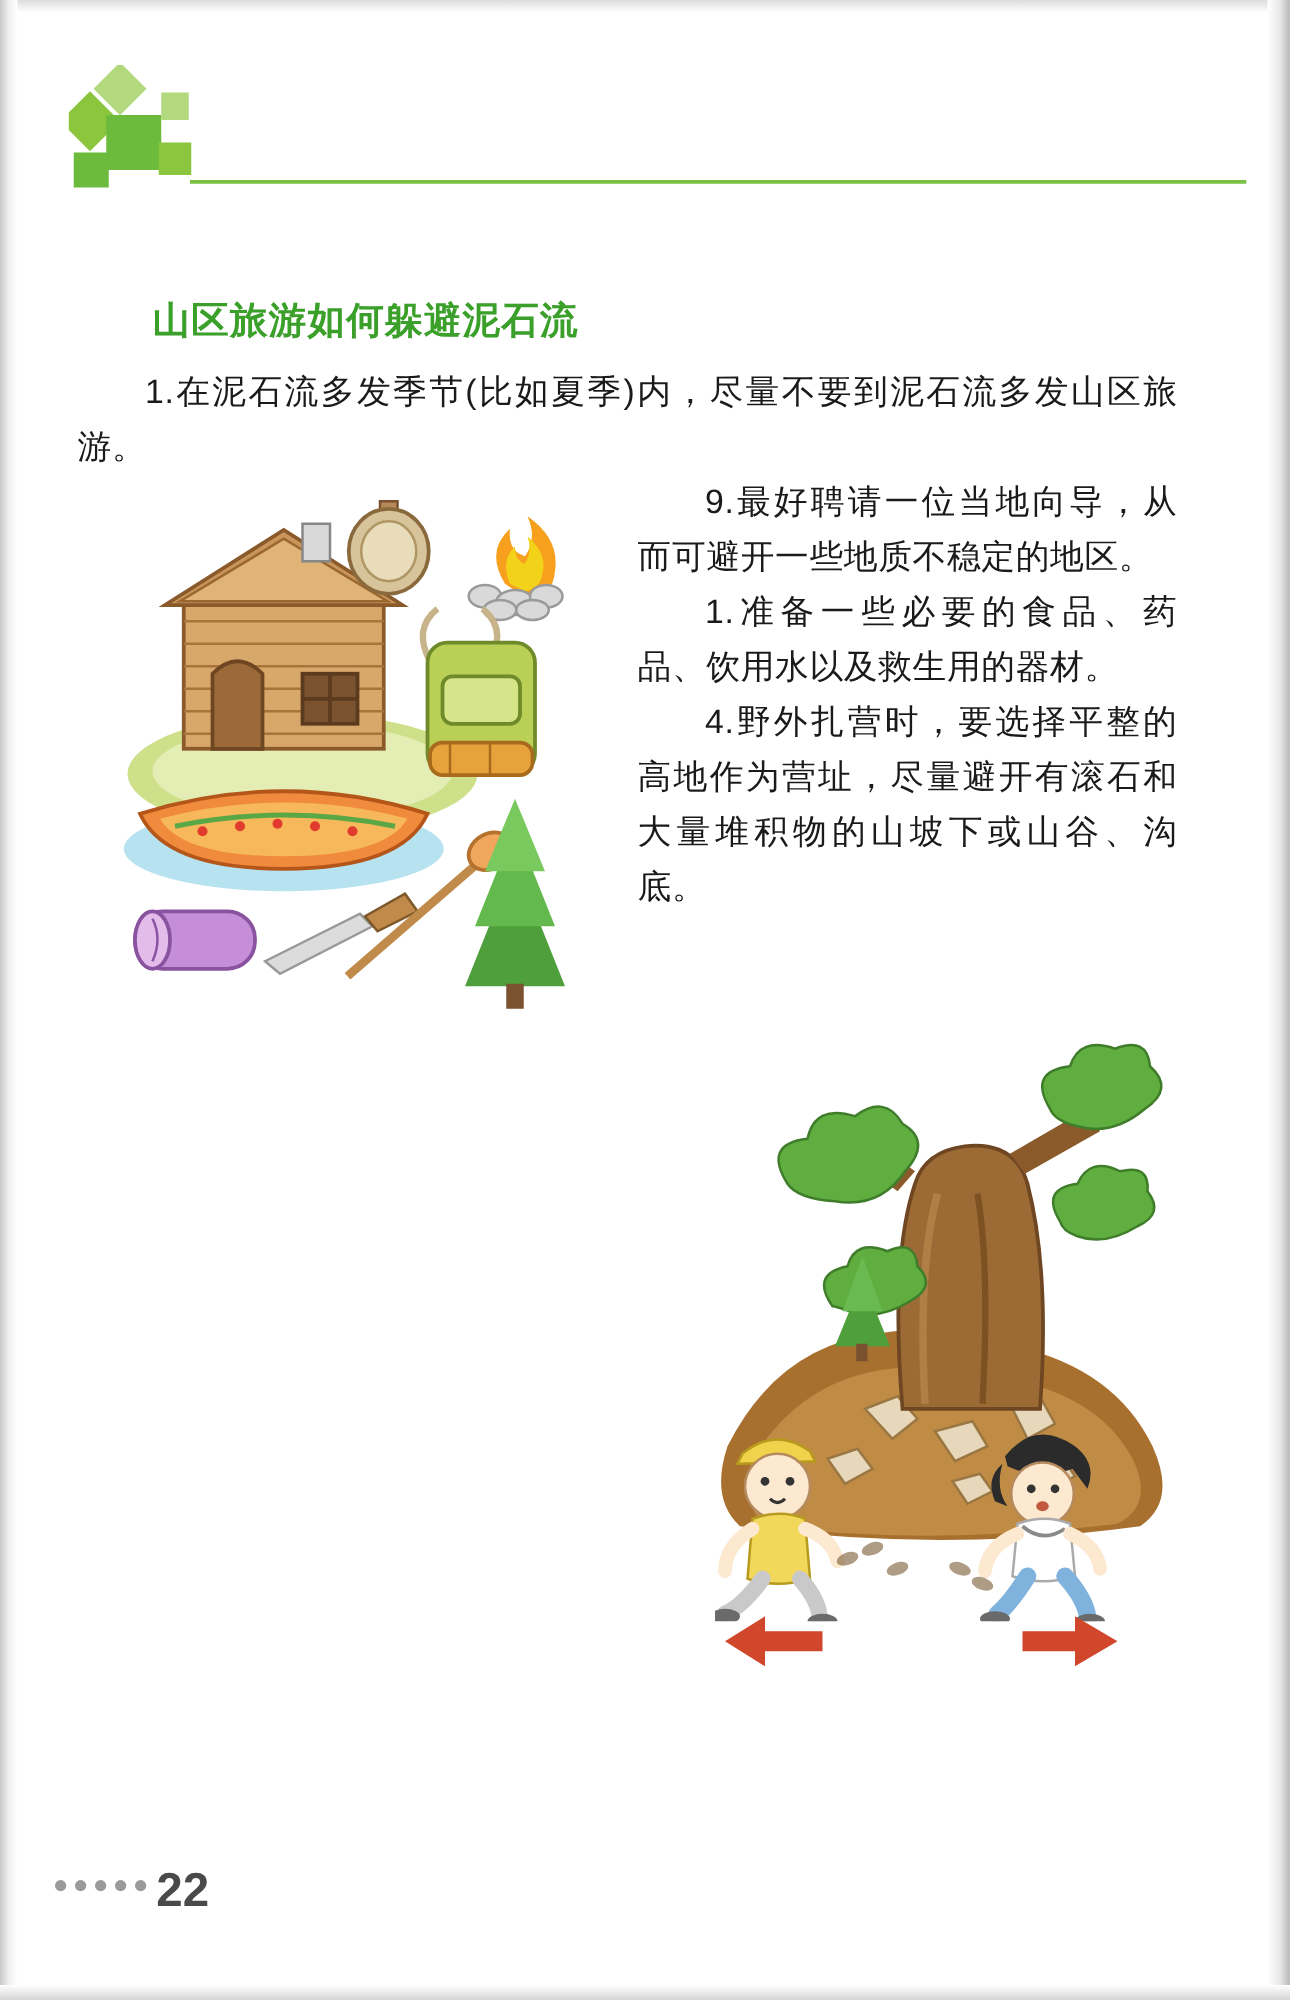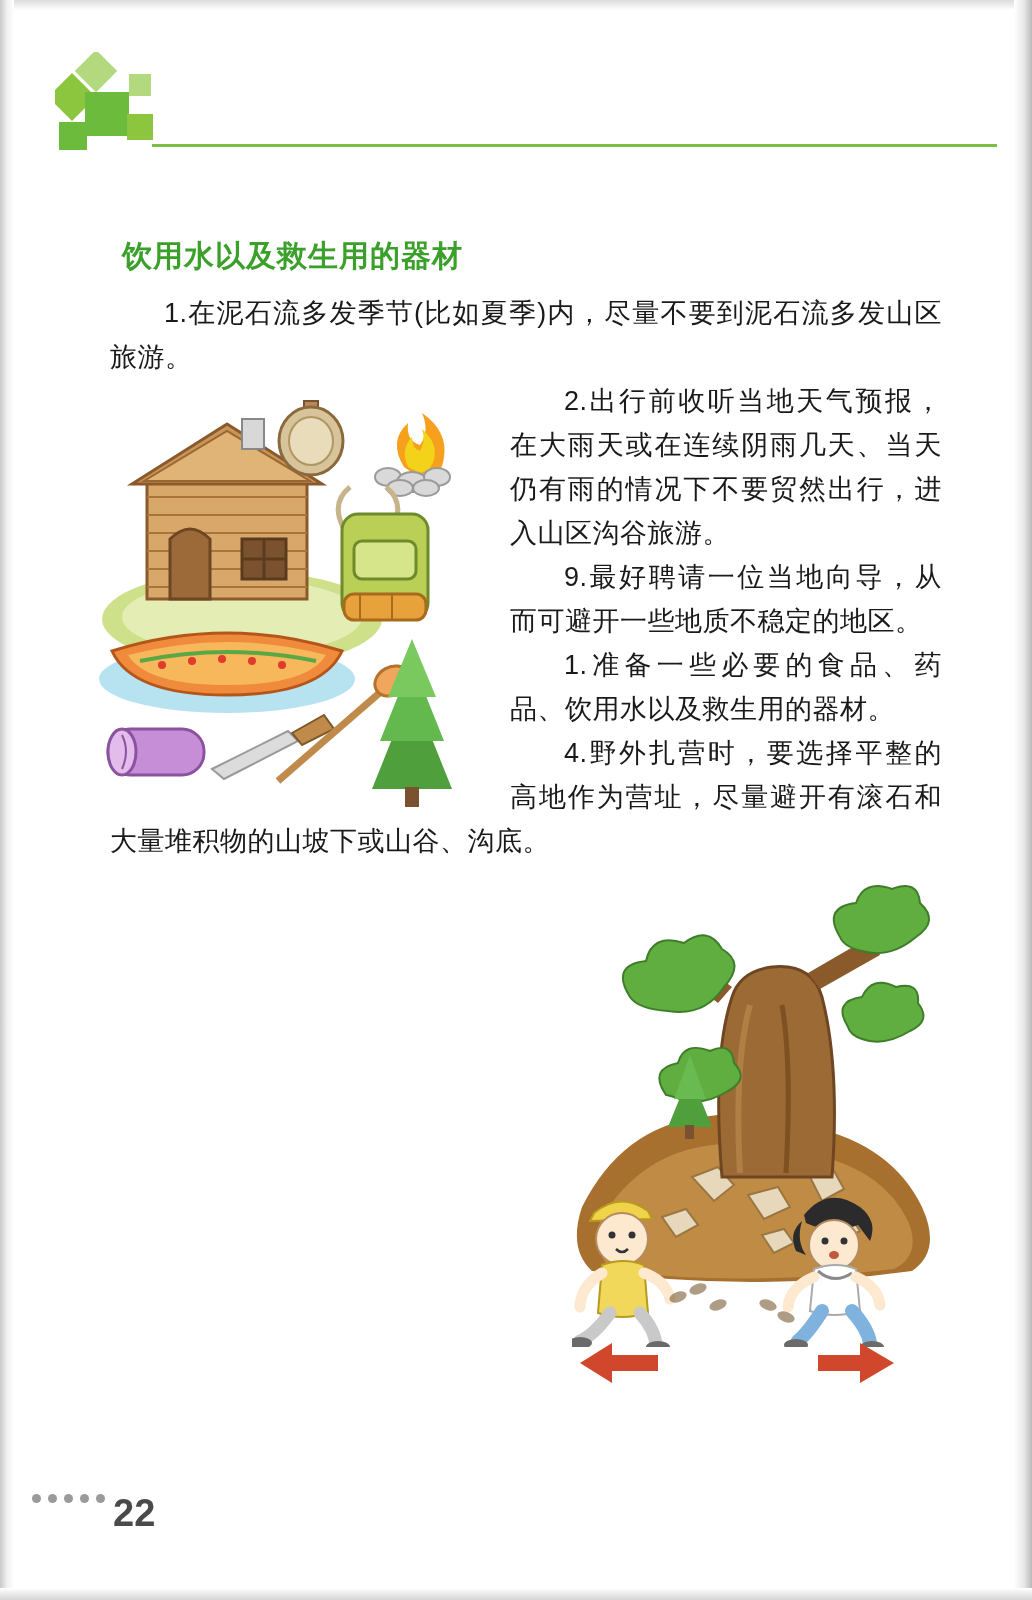--- a/index.html
+++ b/index.html
@@ -76,21 +76,20 @@
   p.para {
     font-size: 27px;
     line-height: 44px;
     color: #1a1a1a;
     margin: 0;
     text-align: justify;
     letter-spacing: 0.5px;
   }
   p.indent {
     text-indent: 54px;
-    margin-left: 48px;
   }
 
   
   .fig-camp {
     float: left;
     width: 400px;
     height: 420px;
     margin: 10px 18px 4px 30px;
     position: relative;
   }
@@ -101,24 +100,24 @@
     margin: 14px 0 6px 20px;
     position: relative;
   }
 
   .block-7 {
     width: 500px;
   }
 
   .footer-page {
     position: absolute;
-    left: 32px;
+    left: 44px;
     bottom: 68px;
     display: flex;
-    align-items: flex-start;
+    align-items: center;
     gap: 8px;
   }
   .dots {
     display: flex;
     gap: 7px;
     padding-bottom: 10px;
   }
   .dots span {
     width: 9px; height: 9px; border-radius: 50%;
     background: #9a9a9a;
@@ -150,21 +149,21 @@
       <rect x="30" y="40" width="44" height="44" fill="#6cbb3c"></rect>
       <rect x="74" y="22" width="22" height="22" fill="#b2d97e"></rect>
       <rect x="72" y="62" width="26" height="26" fill="#8cc63f"></rect>
       <rect x="4" y="70" width="28" height="28" fill="#6cbb3c"></rect>
     </svg>
   </div>
   <div class="header-rule"></div>
 
   <div class="content">
 
-    <h1 class="title">饮用水以及救生用的器材</h1>
+    <h1 class="title">山区旅游如何躲避泥石流</h1>
 
     <p class="para indent">1.在泥石流多发季节(比如夏季)内，尽量不要到泥石流多发山区旅游。</p>
 
     <div class="fig-camp">
       <svg width="400" height="420" viewBox="0 0 400 420">
 
         <ellipse cx="150" cy="230" rx="140" ry="48" fill="#cfe08a"></ellipse>
         <ellipse cx="150" cy="228" rx="120" ry="38" fill="#e4edb4"></ellipse>
 
         <g>
@@ -258,21 +257,20 @@
 
         <g>
           <polygon points="280,400 320,300 360,400" fill="#4f9f3c"></polygon>
           <polygon points="288,352 320,272 352,352" fill="#63b84e"></polygon>
           <polygon points="296,308 320,250 344,308" fill="#79c95f"></polygon>
           <rect x="313" y="398" width="14" height="20" fill="#7a5230"></rect>
         </g>
       </svg>
     </div>
 
-    <p class="para indent">2.出行前收听当地天气预报，在大雨天或在连续阴雨几天、当天仍有雨的情况下不要贸然出行，进入山区沟谷旅游。</p>
     <p class="para indent">9.最好聘请一位当地向导，从而可避开一些地质不稳定的地区。</p>
     <p class="para indent">1.准备一些必要的食品、药品、饮用水以及救生用的器材。</p>
     <p class="para indent">4.野外扎营时，要选择平整的高地作为营址，尽量避开有滚石和大量堆积物的山坡下或山谷、沟底。</p>
 
     <div class="clear"></div>
 
     <div class="fig-mud">
       <svg width="370" height="470" viewBox="0 0 370 470">
 
         <path d="M10 330 q40 -80 120 -90 q60 -10 110 10 q80 18 110 80 q20 44 -10 64 q-160 22 -320 0 q-24 -22 -10 -64 z" fill="#a8702f"></path>

